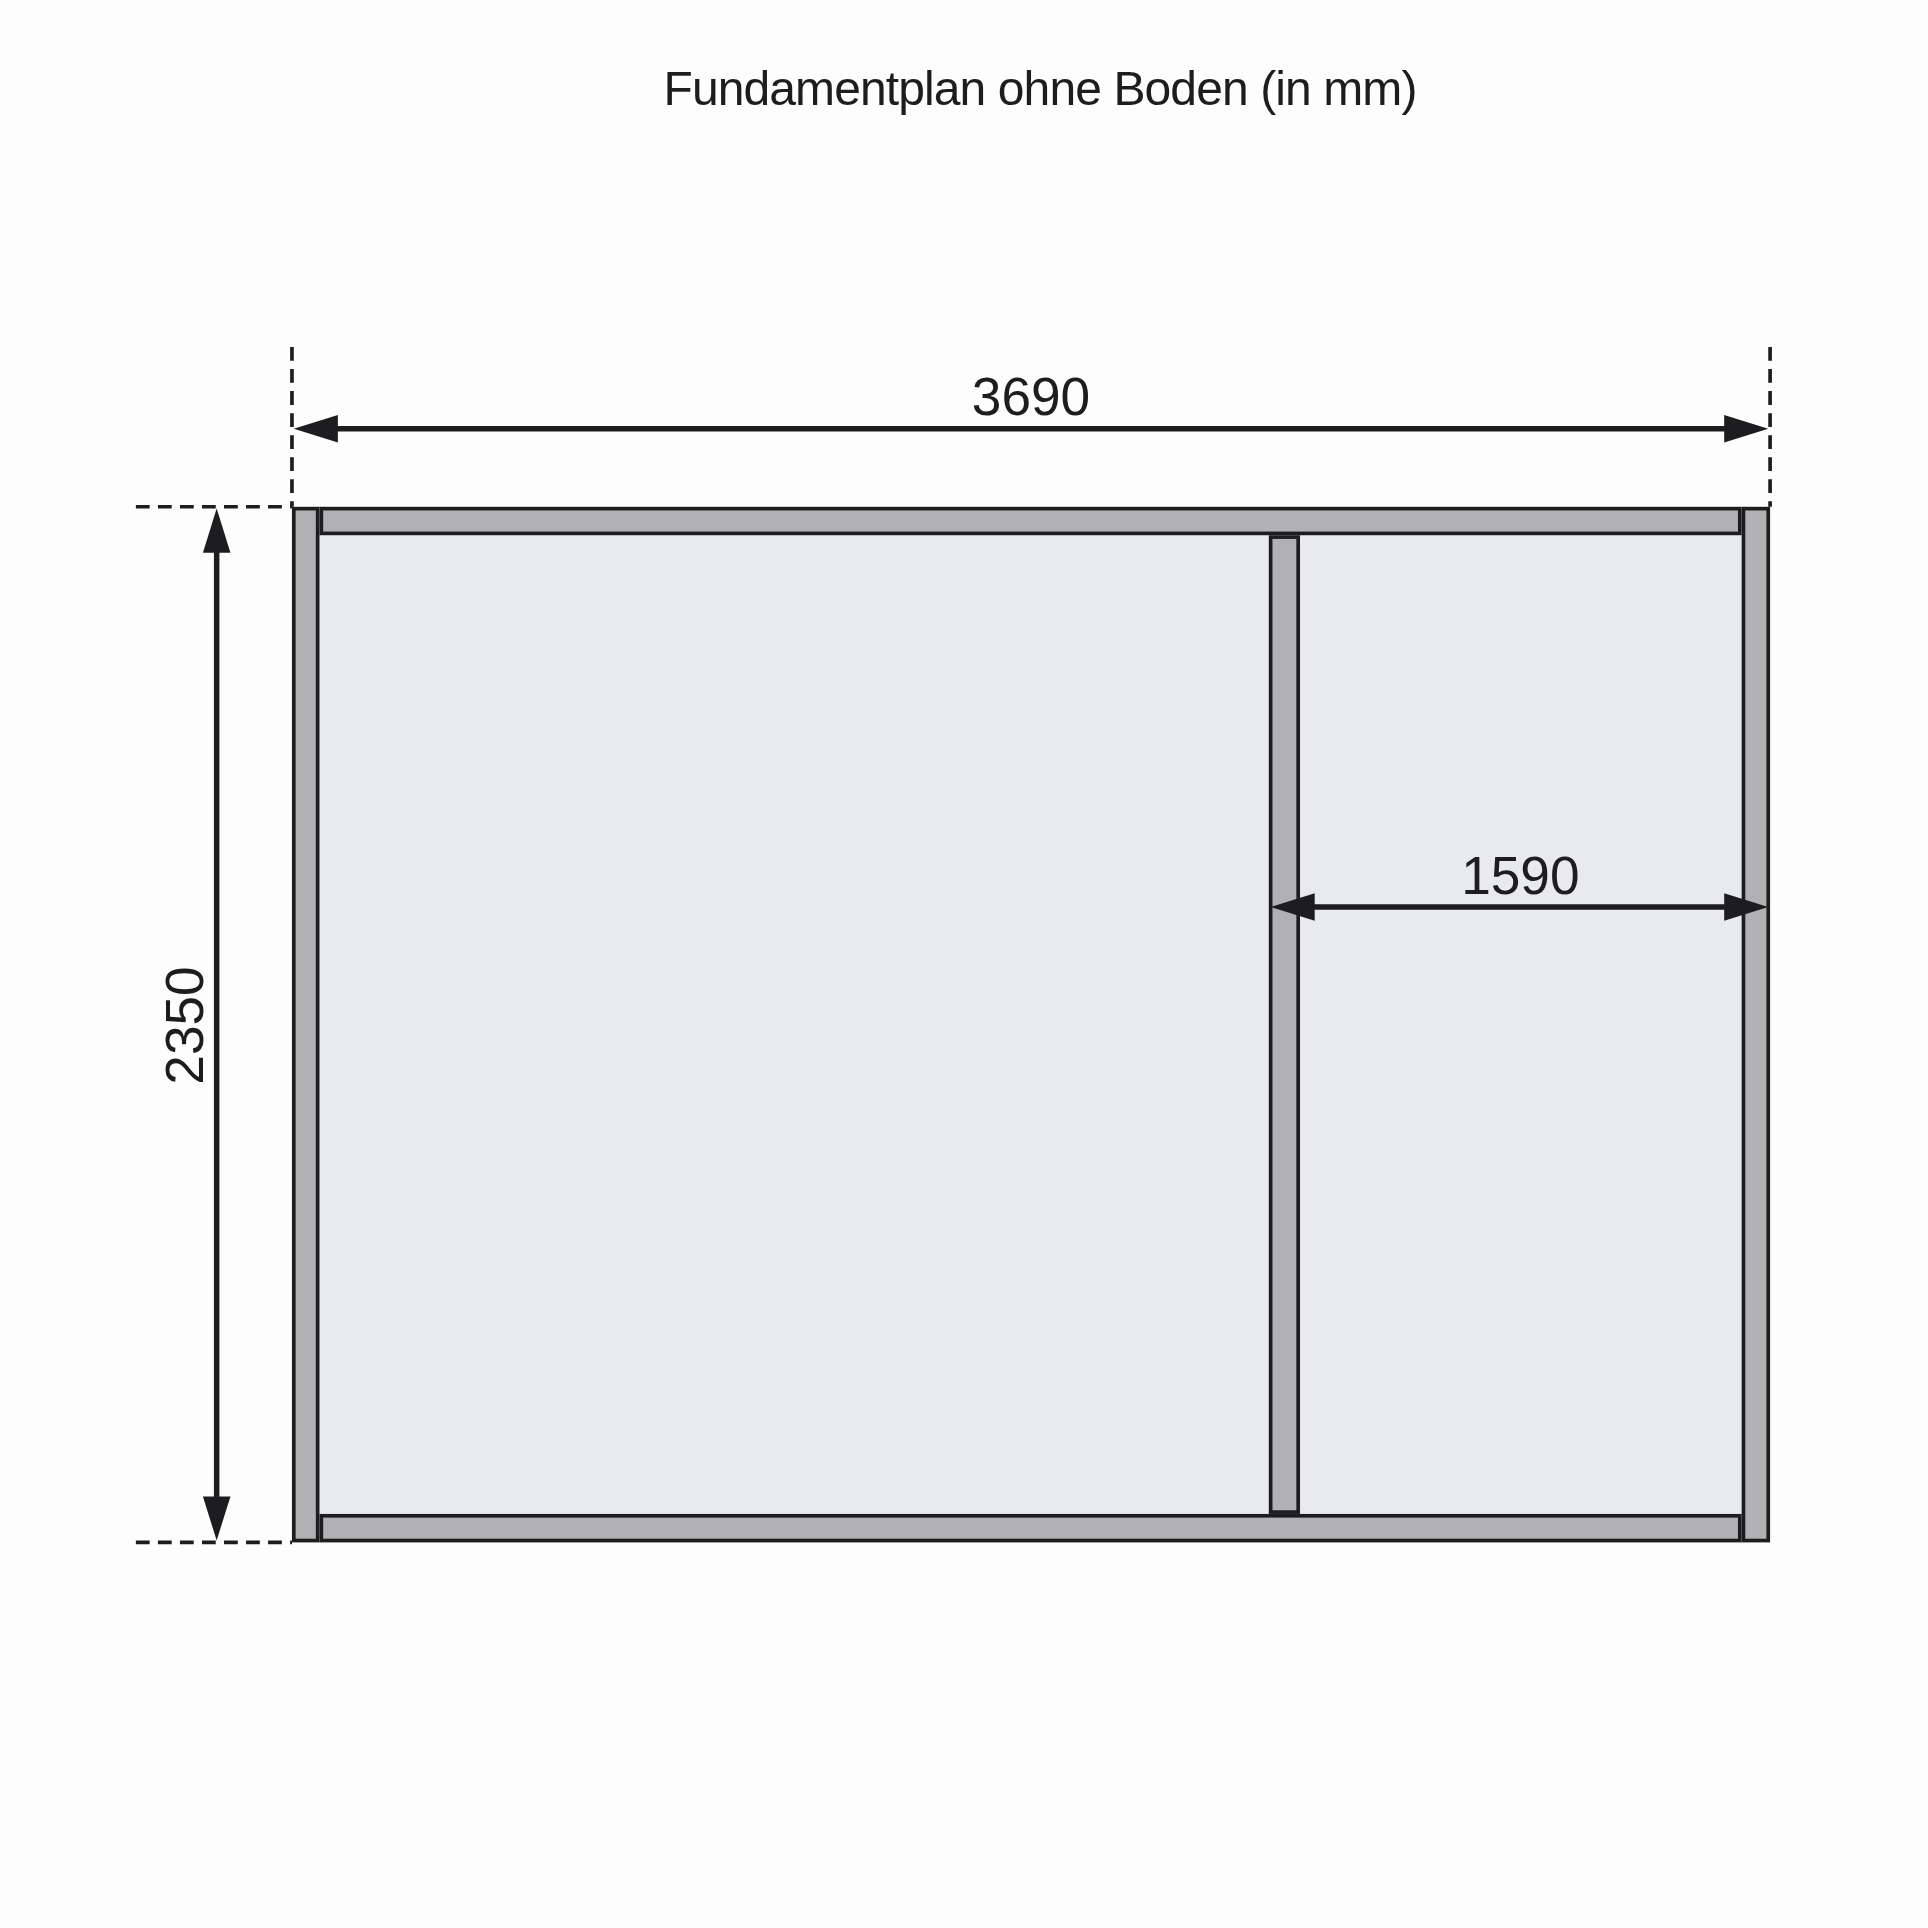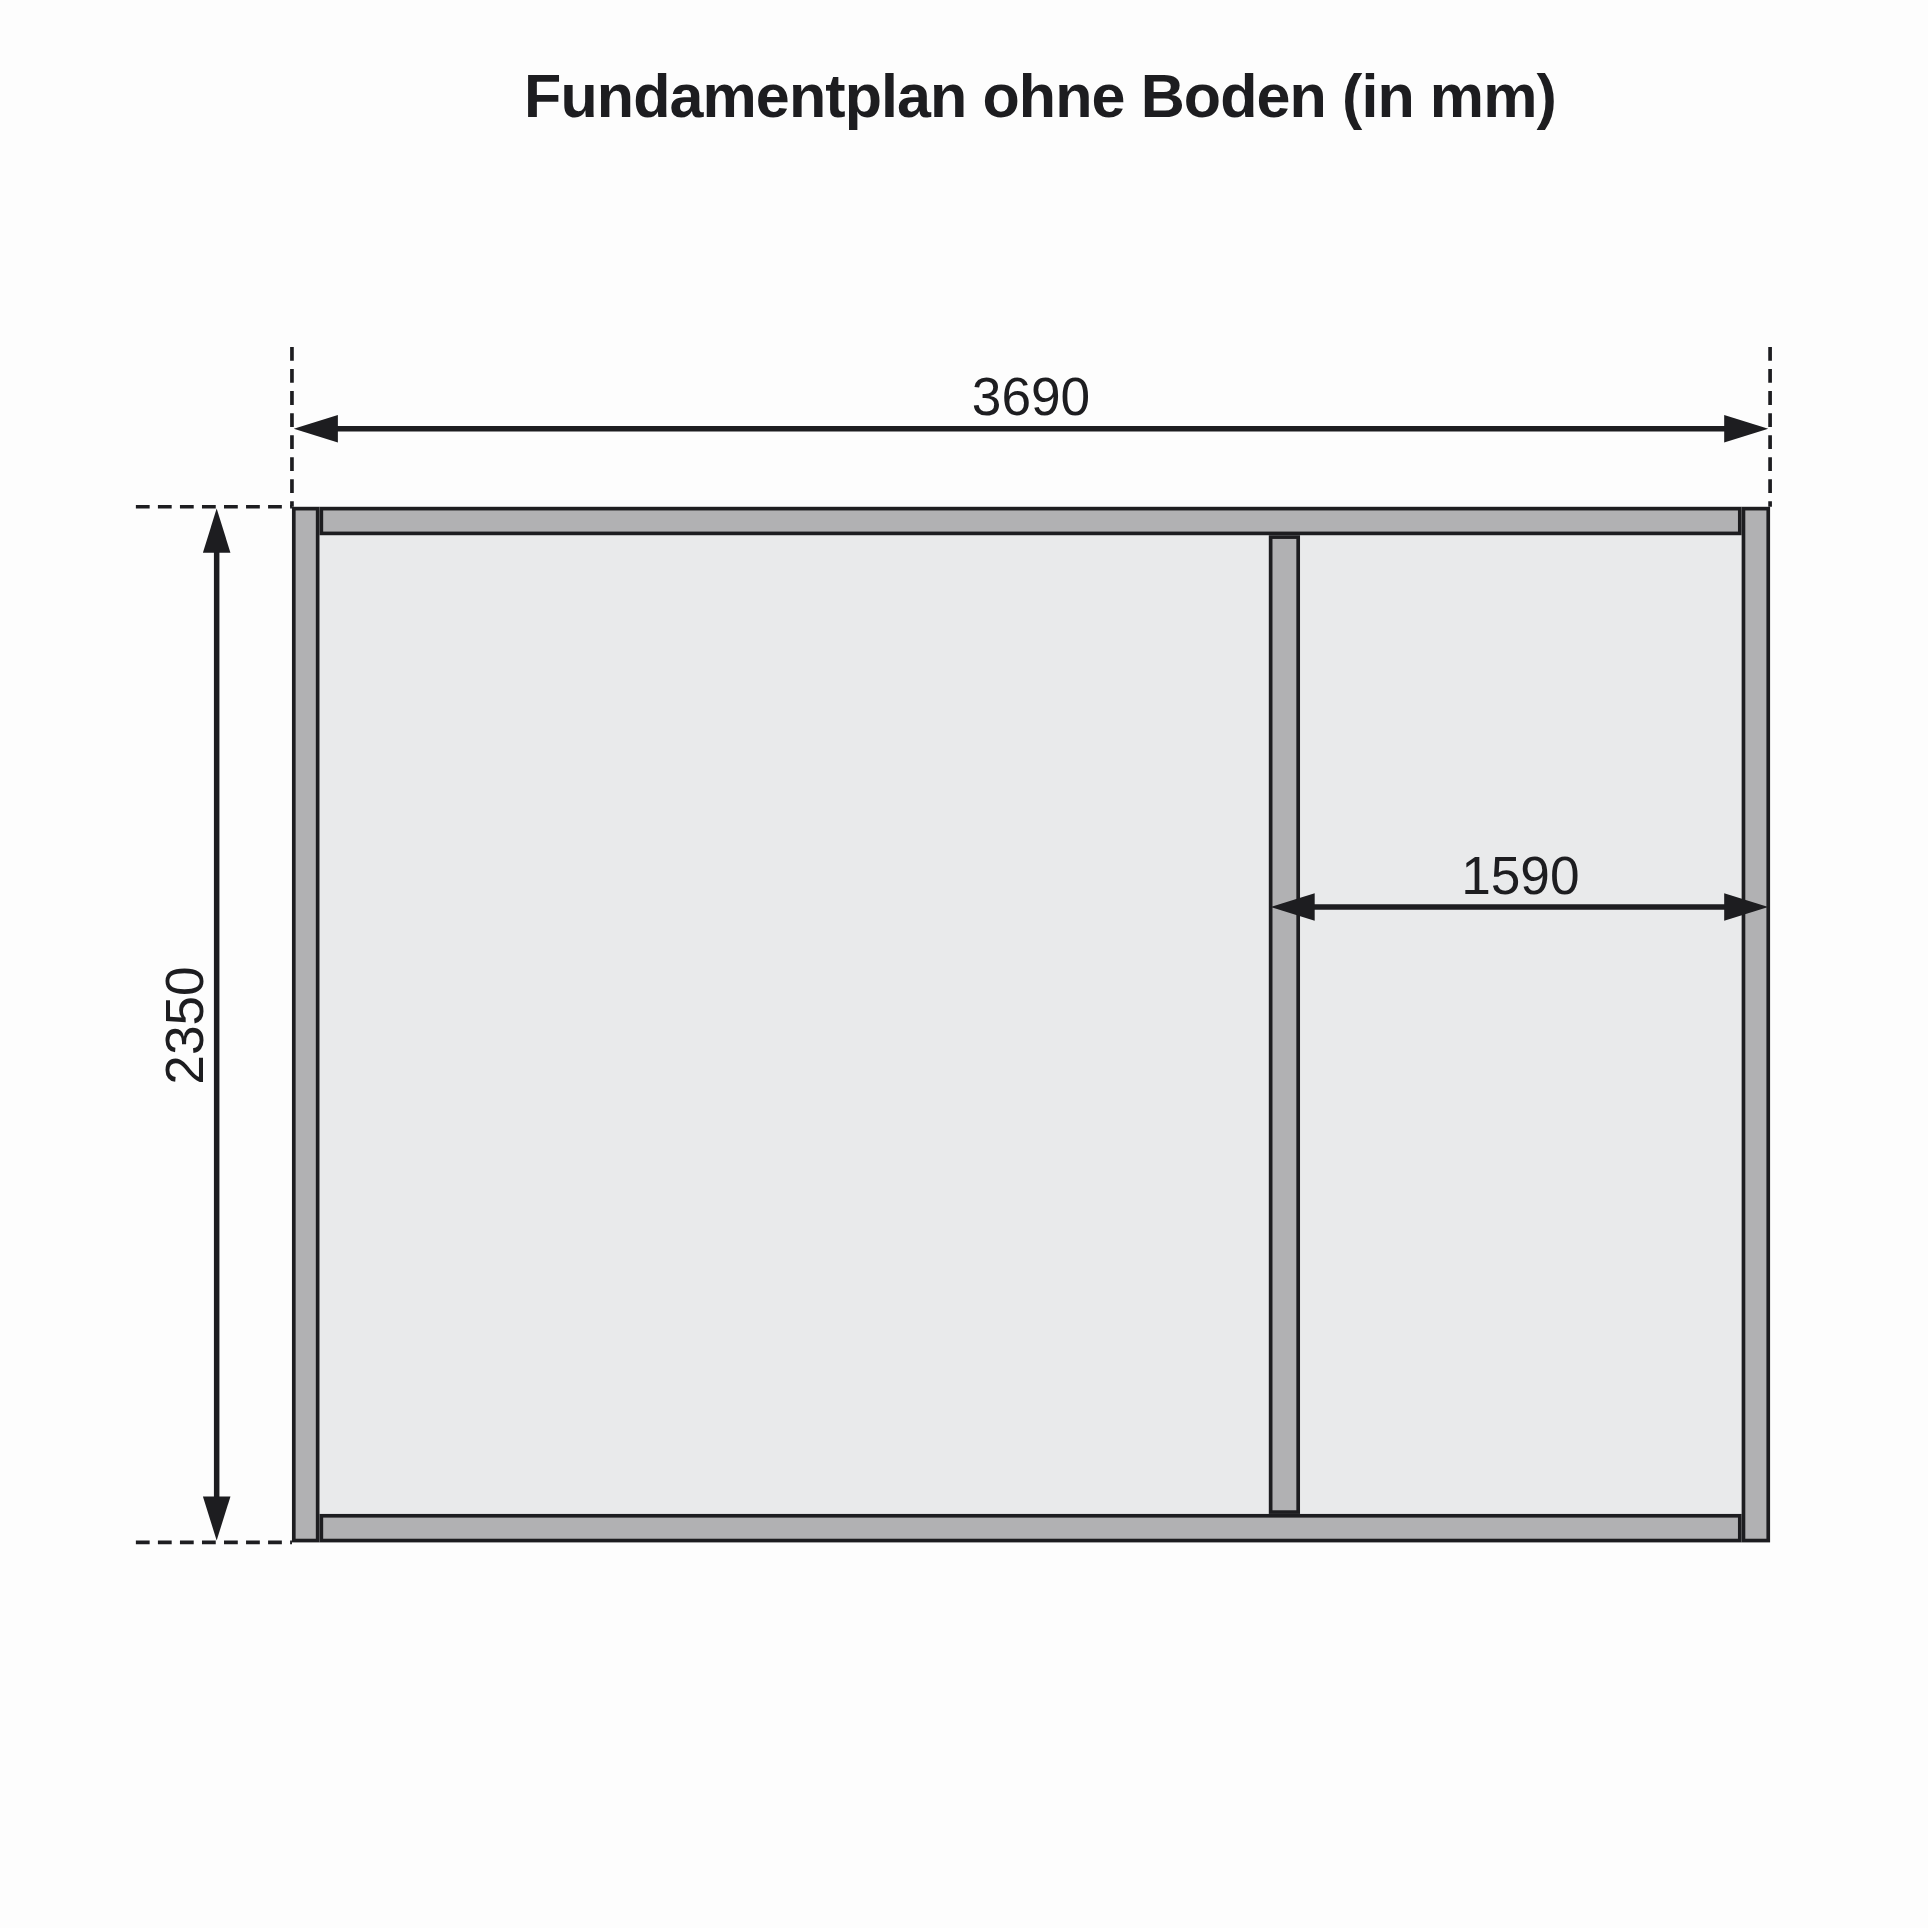--- a/index.html
+++ b/index.html
@@ -14,22 +14,22 @@
     background: #fdfdfd;
     font-family: "Liberation Sans", sans-serif;
     overflow: hidden;
   }
   .page-title {
     position: absolute;
     top: 61px;
     left: 1040px;
     transform: translateX(-50%);
     margin: 0;
-    font-size: 61px;
-    font-weight: 700;
+    font-size: 48px;
+    font-weight: 400;
     letter-spacing: -0.9px;
     white-space: nowrap;
     color: #1d1d20;
   }
   svg.drawing {
     position: absolute;
     top: 0;
     left: 0;
   }
   .beam {

